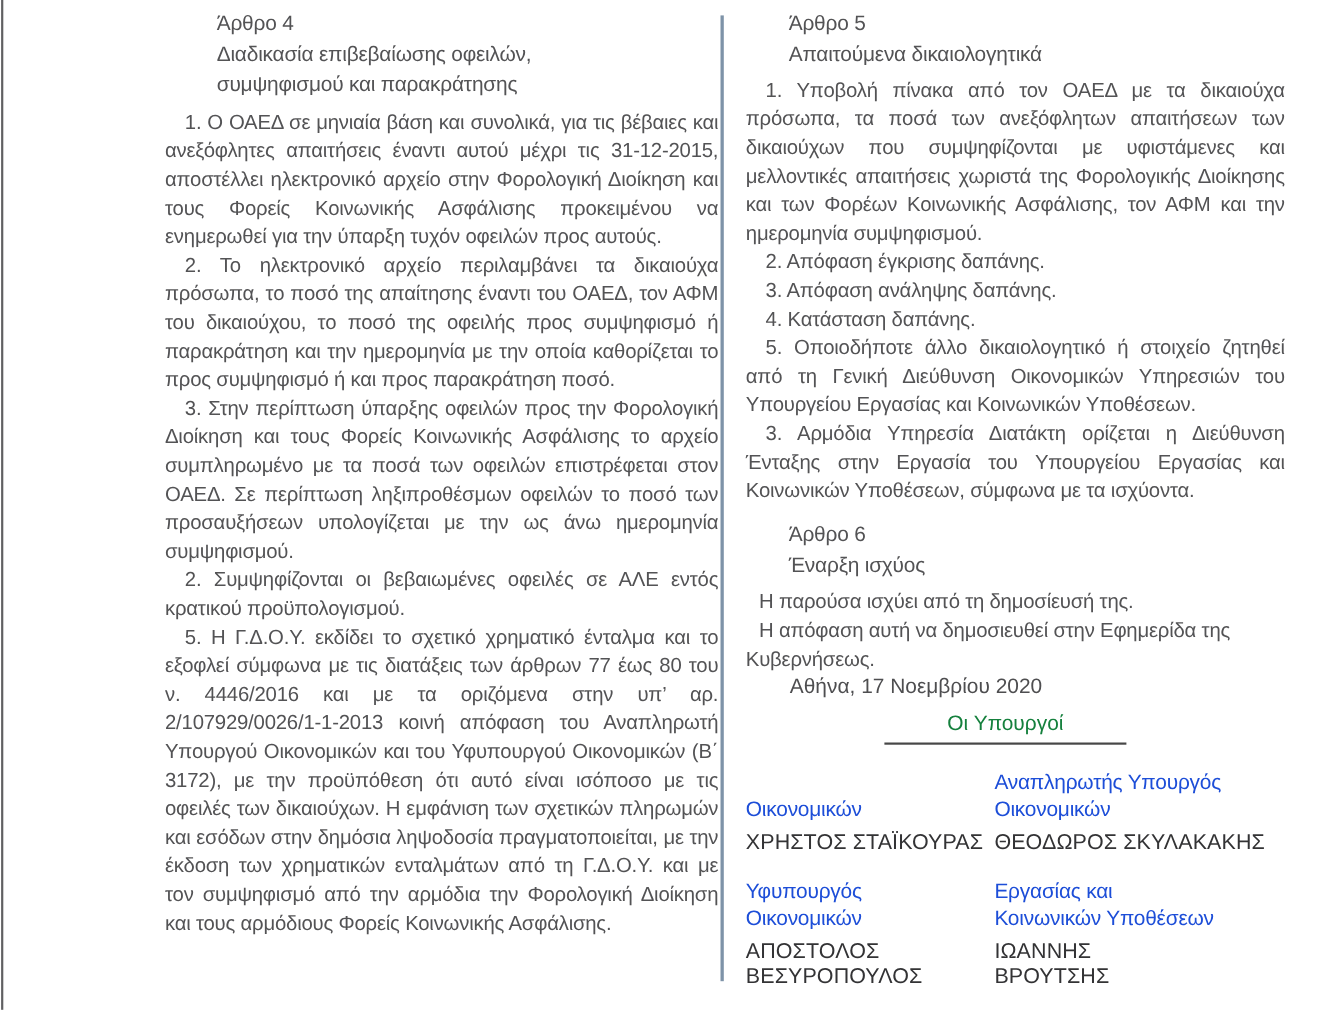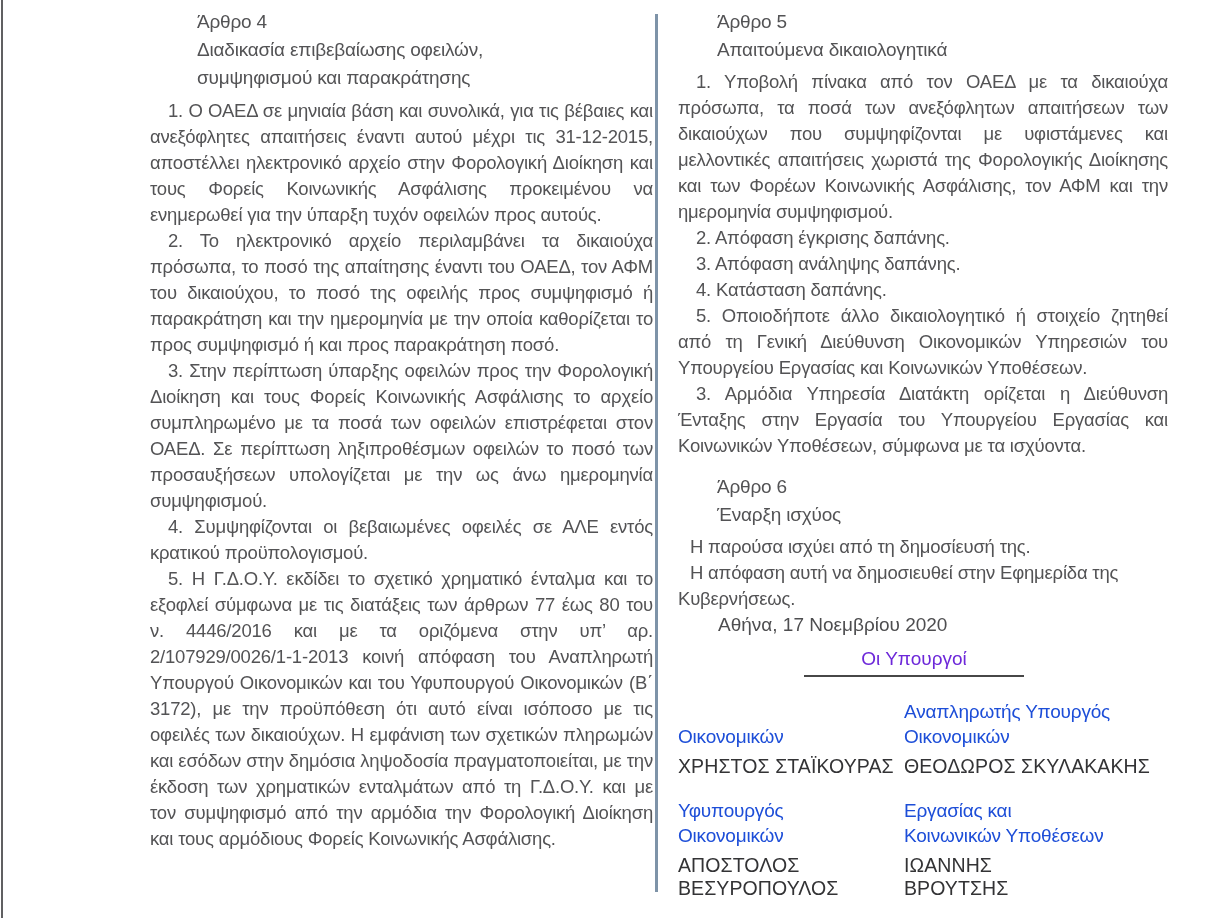--- a/index.html
+++ b/index.html
@@ -39,21 +39,21 @@
   }
   .para.single { text-align:left; }
   .para.closing { text-indent:12px; text-align:left; }
 
   .date-line {
     margin-left:40px;
     font-size:19px; line-height:26px; color:#4e4e50;
   }
   .ministers {
     margin-top:9px; margin-left:126px; width:220px;
-    text-align:center; font-size:19px; line-height:24px; color:#6d28d9;
+    text-align:center; font-size:19px; line-height:24px; color:#15803d;
     border-bottom:2px solid #474747; padding-bottom:4px;
   }
 
   .sig-grid {
     display:grid; grid-template-columns:226px 1fr;
     margin-top:22px;
   }
   .sig-title {
     font-size:19px; line-height:25px; letter-spacing:-0.2px;
     color:#1d4ed8; align-self:end;
@@ -72,21 +72,21 @@
 
 <div class="col col-left">
   <div class="article-heading">
     <div>Άρθρο 4</div>
     <div>Διαδικασία επιβεβαίωσης οφειλών,</div>
     <div>συμψηφισμού και παρακράτησης</div>
   </div>
   <p class="para">1. Ο ΟΑΕΔ σε μηνιαία βάση και συνολικά, για τις βέβαιες και ανεξόφλητες απαιτήσεις έναντι αυτού μέχρι τις 31-12-2015, αποστέλλει ηλεκτρονικό αρχείο στην Φορολογική Διοίκηση και τους Φορείς Κοινωνικής Ασφάλισης προκειμένου να ενημερωθεί για την ύπαρξη τυχόν οφειλών προς αυτούς.</p>
   <p class="para">2. Το ηλεκτρονικό αρχείο περιλαμβάνει τα δικαιούχα πρόσωπα, το ποσό της απαίτησης έναντι του ΟΑΕΔ, τον ΑΦΜ του δικαιούχου, το ποσό της οφειλής προς συμψηφισμό ή παρακράτηση και την ημερομηνία με την οποία καθορίζεται το προς συμψηφισμό ή και προς παρακράτηση ποσό.</p>
   <p class="para">3. Στην περίπτωση ύπαρξης οφειλών προς την Φορολογική Διοίκηση και τους Φορείς Κοινωνικής Ασφάλισης το αρχείο συμπληρωμένο με τα ποσά των οφειλών επιστρέφεται στον ΟΑΕΔ. Σε περίπτωση ληξιπροθέσμων οφειλών το ποσό των προσαυξήσεων υπολογίζεται με την ως άνω ημερομηνία συμψηφισμού.</p>
-  <p class="para">4. Συμψηφίζονται οι βεβαιωμένες οφειλές σε ΑΛΕ εντός κρατικού προϋπολογισμού.</p>
+  <p class="para">2. Συμψηφίζονται οι βεβαιωμένες οφειλές σε ΑΛΕ εντός κρατικού προϋπολογισμού.</p>
   <p class="para">5. Η Γ.Δ.Ο.Υ. εκδίδει το σχετικό χρηματικό ένταλμα και το εξοφλεί σύμφωνα με τις διατάξεις των άρθρων 77 έως 80 του ν. 4446/2016 και με τα οριζόμενα στην υπ’ αρ. 2/107929/0026/1-1-2013 κοινή απόφαση του Αναπληρωτή Υπουργού Οικονομικών και του Υφυπουργού Οικονομικών (Β΄ 3172), με την προϋπόθεση ότι αυτό είναι ισόποσο με τις οφειλές των δικαιούχων. Η εμφάνιση των σχετικών πληρωμών και εσόδων στην δημόσια ληψοδοσία πραγματοποιείται, με την έκδοση των χρηματικών ενταλμάτων από τη Γ.Δ.Ο.Υ. και με τον συμψηφισμό από την αρμόδια την Φορολογική Διοίκηση και τους αρμόδιους Φορείς Κοινωνικής Ασφάλισης.</p>
 </div>
 
 <div class="col col-right">
   <div class="article-heading">
     <div>Άρθρο 5</div>
     <div>Απαιτούμενα δικαιολογητικά</div>
   </div>
   <p class="para">1. Υποβολή πίνακα από τον ΟΑΕΔ με τα δικαιούχα πρόσωπα, τα ποσά των ανεξόφλητων απαιτήσεων των δικαιούχων που συμψηφίζονται με υφιστάμενες και μελλοντικές απαιτήσεις χωριστά της Φορολογικής Διοίκησης και των Φορέων Κοινωνικής Ασφάλισης, τον ΑΦΜ και την ημερομηνία συμψηφισμού.</p>
   <p class="para single">2. Απόφαση έγκρισης δαπάνης.</p>

